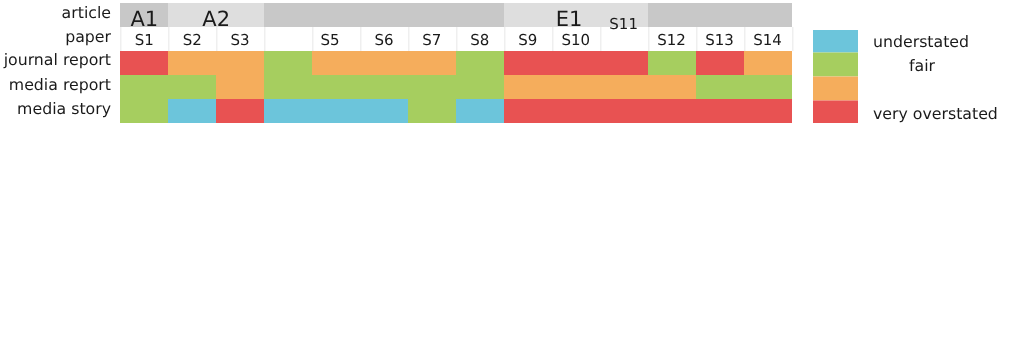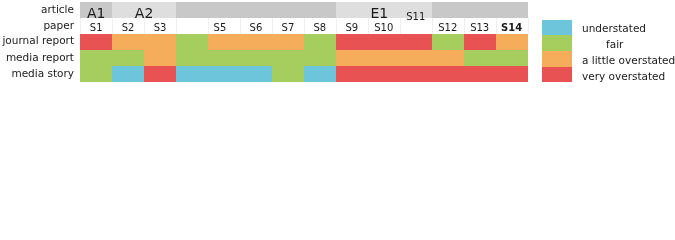--- a/index.html
+++ b/index.html
@@ -85,21 +85,21 @@
     <div class="pap" style="left: 188px; width: 31.96px; top: 23.2px; margin-top: 39px;">S4</div>
     <div class="pap" style="left: 190px; width: 31.96px; top: 23.2px; margin-left: 14px;">S5</div>
     <div class="pap" style="left: 240px; width: 31.96px; top: 23.2px;">S6</div>
     <div class="pap" style="left: 271.96px; width: 31.96px; top: 23.2px;">S7</div>
     <div class="pap" style="left: 303.92px; width: 31.96px; top: 23.2px;">S8</div>
     <div class="pap" style="left: 335.88px; width: 31.96px; top: 23.2px;">S9</div>
     <div class="pap" style="left: 367.84px; width: 31.96px; top: 23.2px;">S10</div>
     <div class="pap" style="left: 399.8px; width: 31.96px; top: 12px;">S11</div>
     <div class="pap" style="left: 431.76px; width: 31.96px; top: 23.2px;">S12</div>
     <div class="pap" style="left: 463.72px; width: 31.96px; top: 23.2px;">S13</div>
-    <div class="pap" style="left: 495.68px; width: 31.96px; top: 23.2px; font-weight: bold;">S14</div>
+    <div class="pap" style="left: 495.68px; width: 31.96px; top: 23.2px;">S14</div>
     <div class="cell" style="left: 80.2px; width: 31.96px; top: 33.5px; height: 16.2667px; background: rgb(232, 82, 82);"></div>
     <div class="cell" style="left: 112.16px; width: 31.96px; top: 33.5px; height: 16.2667px; background: rgb(245, 173, 92);"></div>
     <div class="cell" style="left: 144.12px; width: 31.96px; top: 33.5px; height: 16.2667px; background: rgb(245, 173, 92);"></div>
     <div class="cell" style="left: 176.08px; width: 31.96px; top: 33.5px; height: 16.2667px; background: rgb(166, 206, 95);"></div>
     <div class="cell" style="left: 208.04px; width: 31.96px; top: 33.5px; height: 16.2667px; background: rgb(245, 173, 92);"></div>
     <div class="cell" style="left: 240px; width: 31.96px; top: 33.5px; height: 16.2667px; background: rgb(245, 173, 92);"></div>
     <div class="cell" style="left: 271.96px; width: 31.96px; top: 33.5px; height: 16.2667px; background: rgb(245, 173, 92);"></div>
     <div class="cell" style="left: 303.92px; width: 31.96px; top: 33.5px; height: 16.2667px; background: rgb(166, 206, 95);"></div>
     <div class="cell" style="left: 335.88px; width: 31.96px; top: 33.5px; height: 16.2667px; background: rgb(232, 82, 82);"></div>
     <div class="cell" style="left: 367.84px; width: 31.96px; top: 33.5px; height: 16.2667px; background: rgb(232, 82, 82);"></div>
@@ -133,16 +133,15 @@
     <div class="cell" style="left: 367.84px; width: 31.96px; top: 66.0333px; height: 16.2667px; background: rgb(232, 82, 82);"></div>
     <div class="cell" style="left: 399.8px; width: 31.96px; top: 66.0333px; height: 16.2667px; background: rgb(232, 82, 82);"></div>
     <div class="cell" style="left: 431.76px; width: 31.96px; top: 66.0333px; height: 16.2667px; background: rgb(232, 82, 82);"></div>
     <div class="cell" style="left: 463.72px; width: 31.96px; top: 66.0333px; height: 16.2667px; background: rgb(232, 82, 82);"></div>
     <div class="cell" style="left: 495.68px; width: 31.96px; top: 66.0333px; height: 16.2667px; background: rgb(232, 82, 82);"></div>
     <div class="lsw" style="top: 19.8px; height: 15.65px; background: rgb(108, 197, 219);"></div>
     <div class="ltx" style="top: 23.4px; text-align: center;">understated</div>
     <div class="lsw" style="top: 35.45px; height: 15.65px; background: rgb(166, 206, 95);"></div>
     <div class="ltx" style="top: 39.4px; margin-left: 24px;">fair</div>
     <div class="lsw" style="top: 51.1px; height: 15.65px; background: rgb(245, 173, 92);"></div>
-    <div class="ltx" style="top: 55.4px;">a little overstated</div>
     <div class="lsw" style="top: 66.75px; height: 15.65px; background: rgb(232, 82, 82);"></div>
     <div class="ltx" style="top: 71.4px;">very overstated</div>
   </div>
 
 </body></html>

